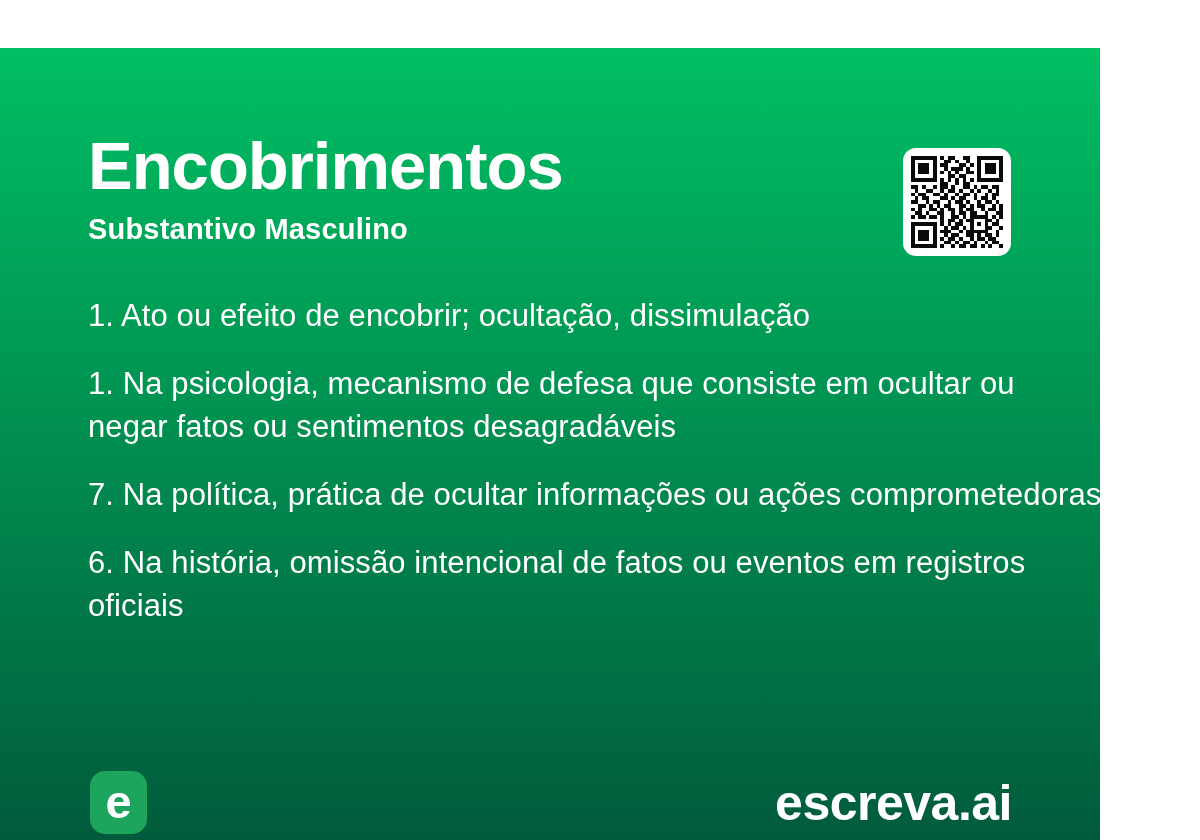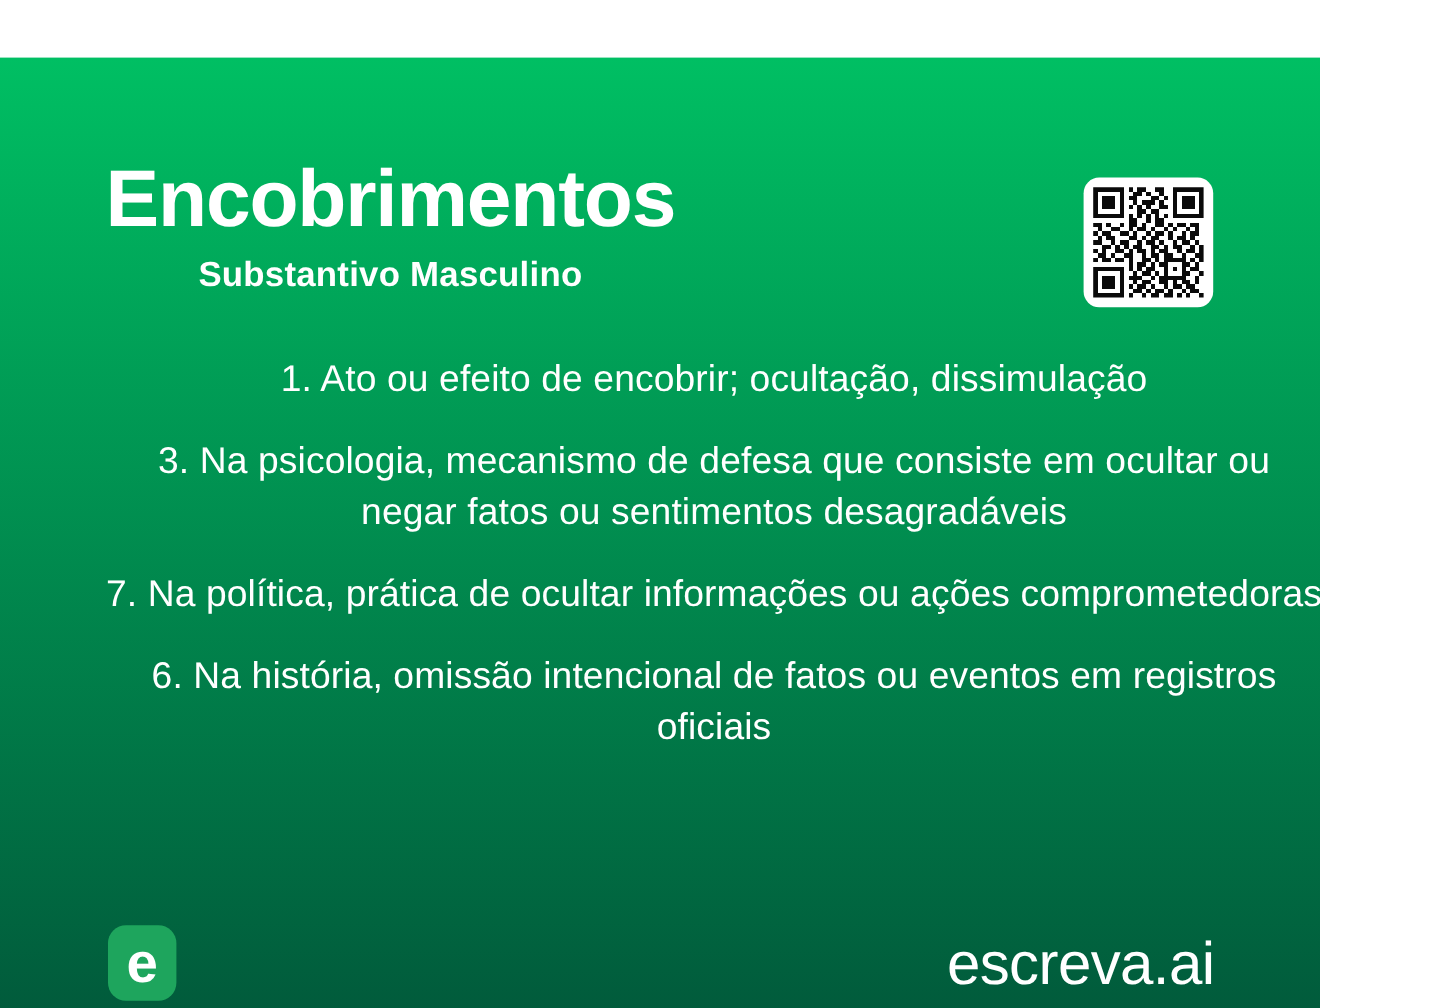--- a/index.html
+++ b/index.html
@@ -36,21 +36,20 @@
     font-size: 67px;
     line-height: 1;
     font-weight: bold;
     letter-spacing: -1px;
   }
   .word-class {
     margin-top: 14px;
     font-size: 29px;
     font-weight: bold;
     letter-spacing: 0.2px;
-    text-align: center;
   }
   .qr-box {
     position: absolute;
     top: 100px;
     right: 89px;
     width: 108px;
     height: 108px;
     padding: 8px;
     background: var(--qr-bg);
     border-radius: 13px;
@@ -61,21 +60,20 @@
     top: 246px;
     left: 88px;
     width: 1014px;
   }
   .definition {
     margin: 0 0 25px 0;
     font-size: 31px;
     line-height: 43px;
     font-weight: normal;
     letter-spacing: 0.1px;
-    text-align: center;
   }
   .brand-logo {
     position: absolute;
     left: 90px;
     top: 723px;
     width: 57px;
     height: 63px;
     background: var(--logo-green);
     border-radius: 15px;
     display: flex;
@@ -86,21 +84,21 @@
     font-size: 47px;
     font-weight: bold;
     color: var(--text);
     margin-top: -3px;
   }
   .brand-wordmark {
     position: absolute;
     right: 88px;
     top: 726px;
     font-size: 50px;
-    font-weight: normal;
+    font-weight: bold;
     letter-spacing: -0.5px;
   }
 </style>
 </head>
 <body>
 
 <div class="card">
 
   <div class="header">
     <h1 class="word-title">Encobrimentos</h1>
@@ -436,21 +434,21 @@
         <rect x="16" y="24" width="1" height="1"></rect>
         <rect x="17" y="24" width="1" height="1"></rect>
         <rect x="19" y="24" width="1" height="1"></rect>
         <rect x="21" y="24" width="1" height="1"></rect>
         <rect x="24" y="24" width="1" height="1"></rect>
       </svg>
     </div>
 
   <div class="definitions">
     <p class="definition">1. Ato ou efeito de encobrir; ocultação, dissimulação</p>
-    <p class="definition">3. Na psicologia, mecanismo de defesa que consiste em ocultar ou negar fatos ou sentimentos desagradáveis</p>
+    <p class="definition">1. Na psicologia, mecanismo de defesa que consiste em ocultar ou negar fatos ou sentimentos desagradáveis</p>
     <p class="definition">7. Na política, prática de ocultar informações ou ações comprometedoras</p>
     <p class="definition">6. Na história, omissão intencional de fatos ou eventos em registros oficiais</p>
   </div>
 
   <div class="brand-logo">
     <span class="logo-letter">e</span>
   </div>
 
   <div class="brand-wordmark">escreva.ai</div>
 

